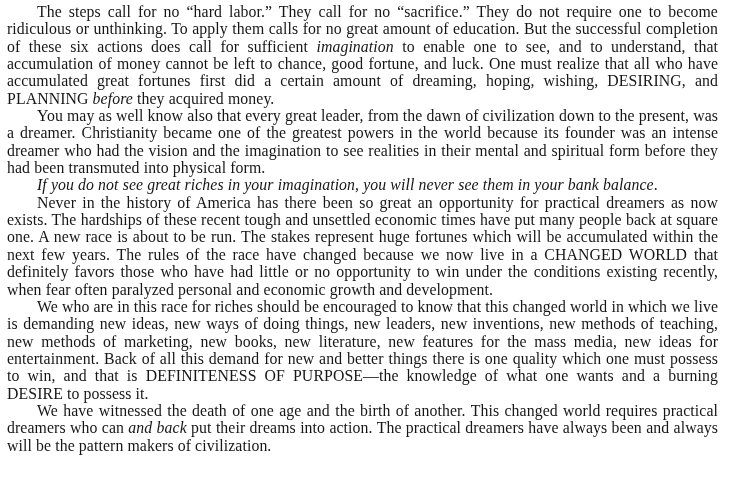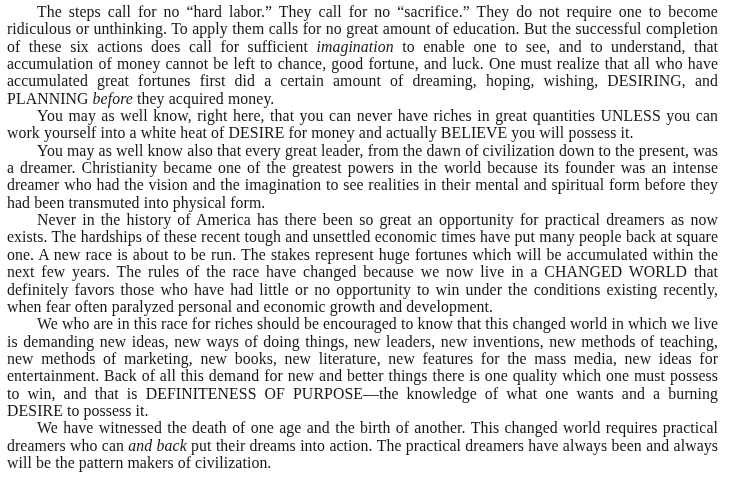--- a/index.html
+++ b/index.html
@@ -33,19 +33,19 @@
   .text-block .italic {
     font-style: italic;
   }
 </style>
 </head>
 <body>
 
 <div class="page">
   <div class="text-block">
       <p><span>The steps call for no “hard labor.” They call for no “sacrifice.” They do not require one to become ridiculous or unthinking. To apply them calls for no great amount of education. But the successful completion of these six actions does call for sufficient </span><span class="italic">imagination</span><span> to enable one to see, and to understand, that accumulation of money cannot be left to chance, good fortune, and luck. One must realize that all who have accumulated great fortunes first did a certain amount of dreaming, hoping, wishing, DESIRING, and PLANNING </span><span class="italic">before</span><span> they acquired money.</span></p>
-      <p><span>You may as well know, right here, that you can never have riches in great quantities UNLESS you can work yourself into a white heat of DESIRE for money and actually BELIEVE you will possess it.</span></p>
       <p><span>You may as well know also that every great leader, from the dawn of civilization down to the present, was a dreamer. Christianity became one of the greatest powers in the world because its founder was an intense dreamer who had the vision and the imagination to see realities in their mental and spiritual form before they had been transmuted into physical form.</span></p>
+      <p><span class="italic">If you do not see great riches in your imagination, you will never see them in your bank balance</span><span>.</span></p>
       <p><span>Never in the history of America has there been so great an opportunity for practical dreamers as now exists. The hardships of these recent tough and unsettled economic times have put many people back at square one. A new race is about to be run. The stakes represent huge fortunes which will be accumulated within the next few years. The rules of the race have changed because we now live in a CHANGED WORLD that definitely favors those who have had little or no opportunity to win under the conditions existing recently, when fear often paralyzed personal and economic growth and development.</span></p>
       <p><span>We who are in this race for riches should be encouraged to know that this changed world in which we live is demanding new ideas, new ways of doing things, new leaders, new inventions, new methods of teaching, new methods of marketing, new books, new literature, new features for the mass media, new ideas for entertainment. Back of all this demand for new and better things there is one quality which one must possess to win, and that is DEFINITENESS OF PURPOSE—the knowledge of what one wants and a burning DESIRE to possess it.</span></p>
       <p><span>We have witnessed the death of one age and the birth of another. This changed world requires practical dreamers who can </span><span class="italic">and back</span><span> put their dreams into action. The practical dreamers have always been and always will be the pattern makers of civilization.</span></p>
     </div>
 </div>
 
 </body></html>

